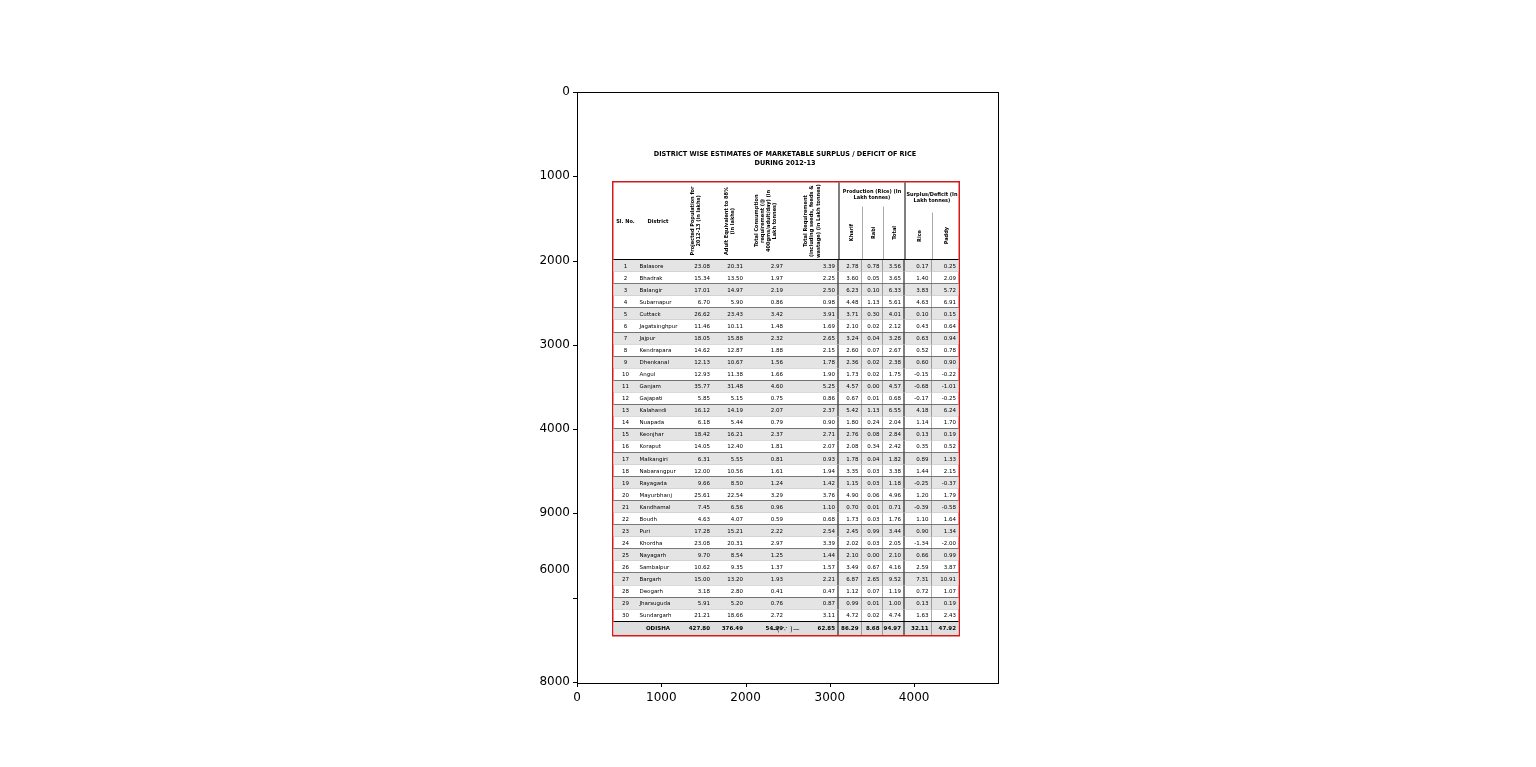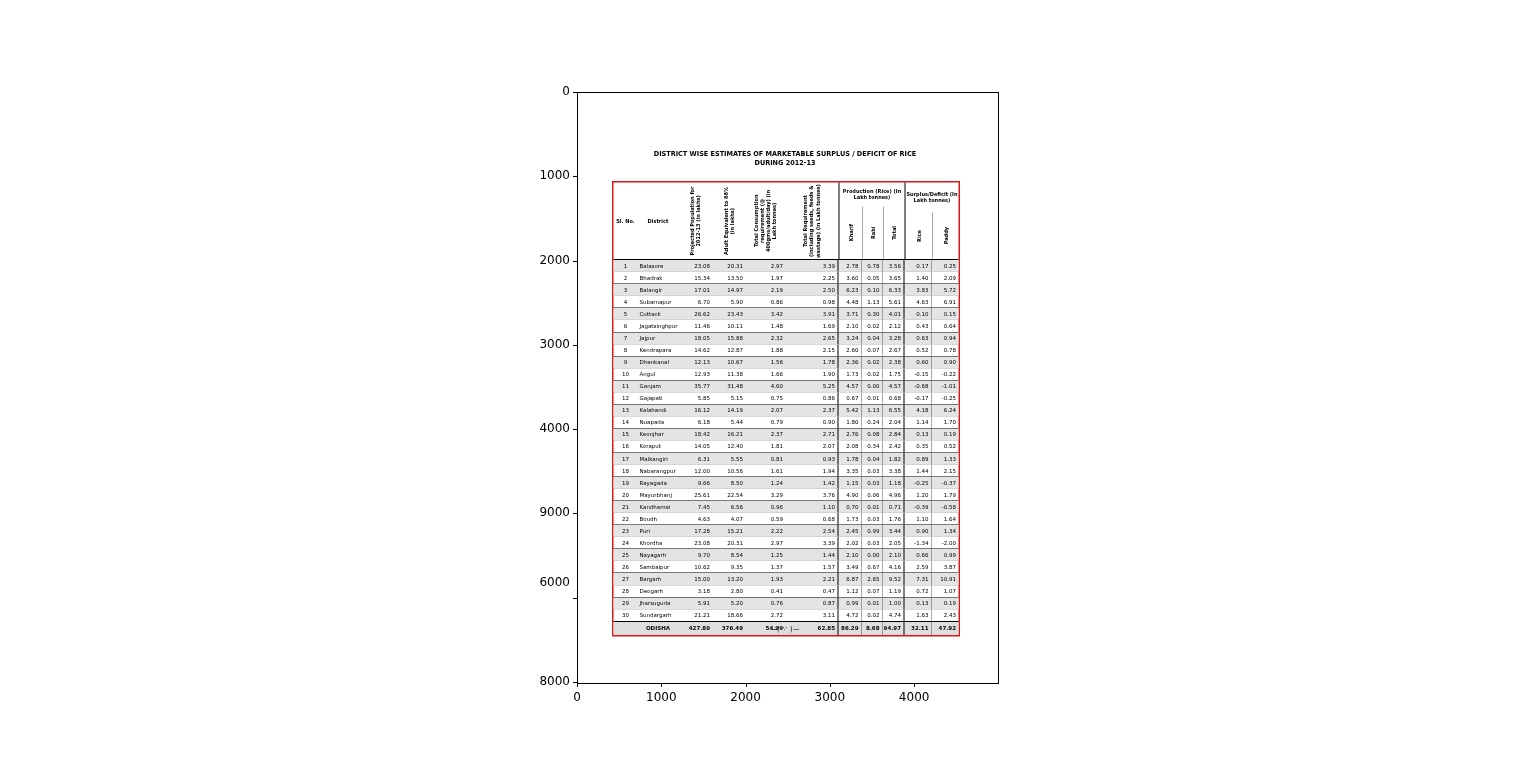--- a/index.html
+++ b/index.html
@@ -60,21 +60,21 @@
       <div class="ylab" style="top: 176.286px;">1000</div>
       <div class="ytick" style="top: 260.571px;"></div>
       <div class="ylab" style="top: 260.571px;">2000</div>
       <div class="ytick" style="top: 344.857px;"></div>
       <div class="ylab" style="top: 344.857px;">3000</div>
       <div class="ytick" style="top: 429.143px;"></div>
       <div class="ylab" style="top: 429.143px;">4000</div>
       <div class="ytick" style="top: 513.429px;"></div>
       <div class="ylab" style="top: 513.429px;">9000</div>
       <div class="ytick" style="top: 597.714px;"></div>
-      <div class="ylab" style="top: 583px;">6000</div>
+      <div class="ylab" style="top: 570px;">6000</div>
       <div class="ytick" style="top: 682px;"></div>
       <div class="ylab" style="top: 682px;">8000</div>
       <div class="xtick" style="left: 577px;"></div>
       <div class="xlab" style="left: 577px;">0</div>
       <div class="xtick" style="left: 661.286px;"></div>
       <div class="xlab" style="left: 661.286px;">1000</div>
       <div class="xtick" style="left: 745.571px;"></div>
       <div class="xlab" style="left: 745.571px;">2000</div>
       <div class="xtick" style="left: 829.857px;"></div>
       <div class="xlab" style="left: 829.857px;">3000</div>

